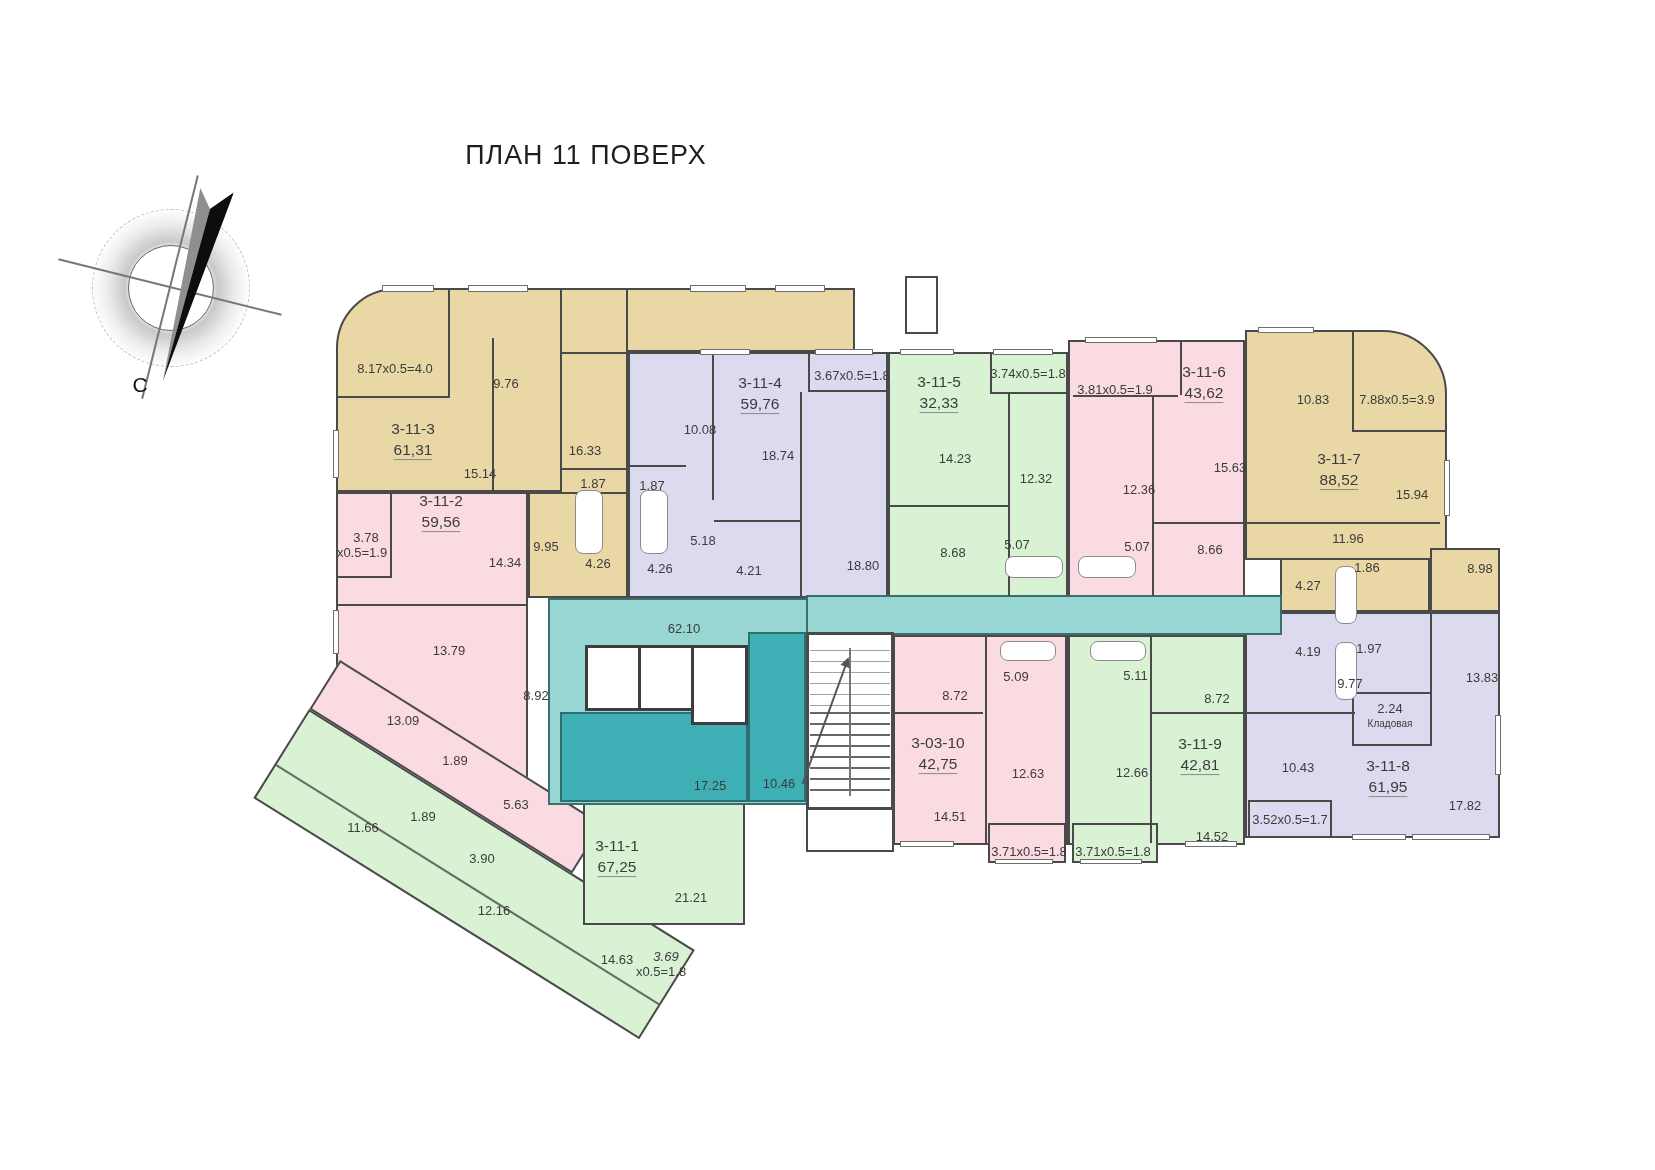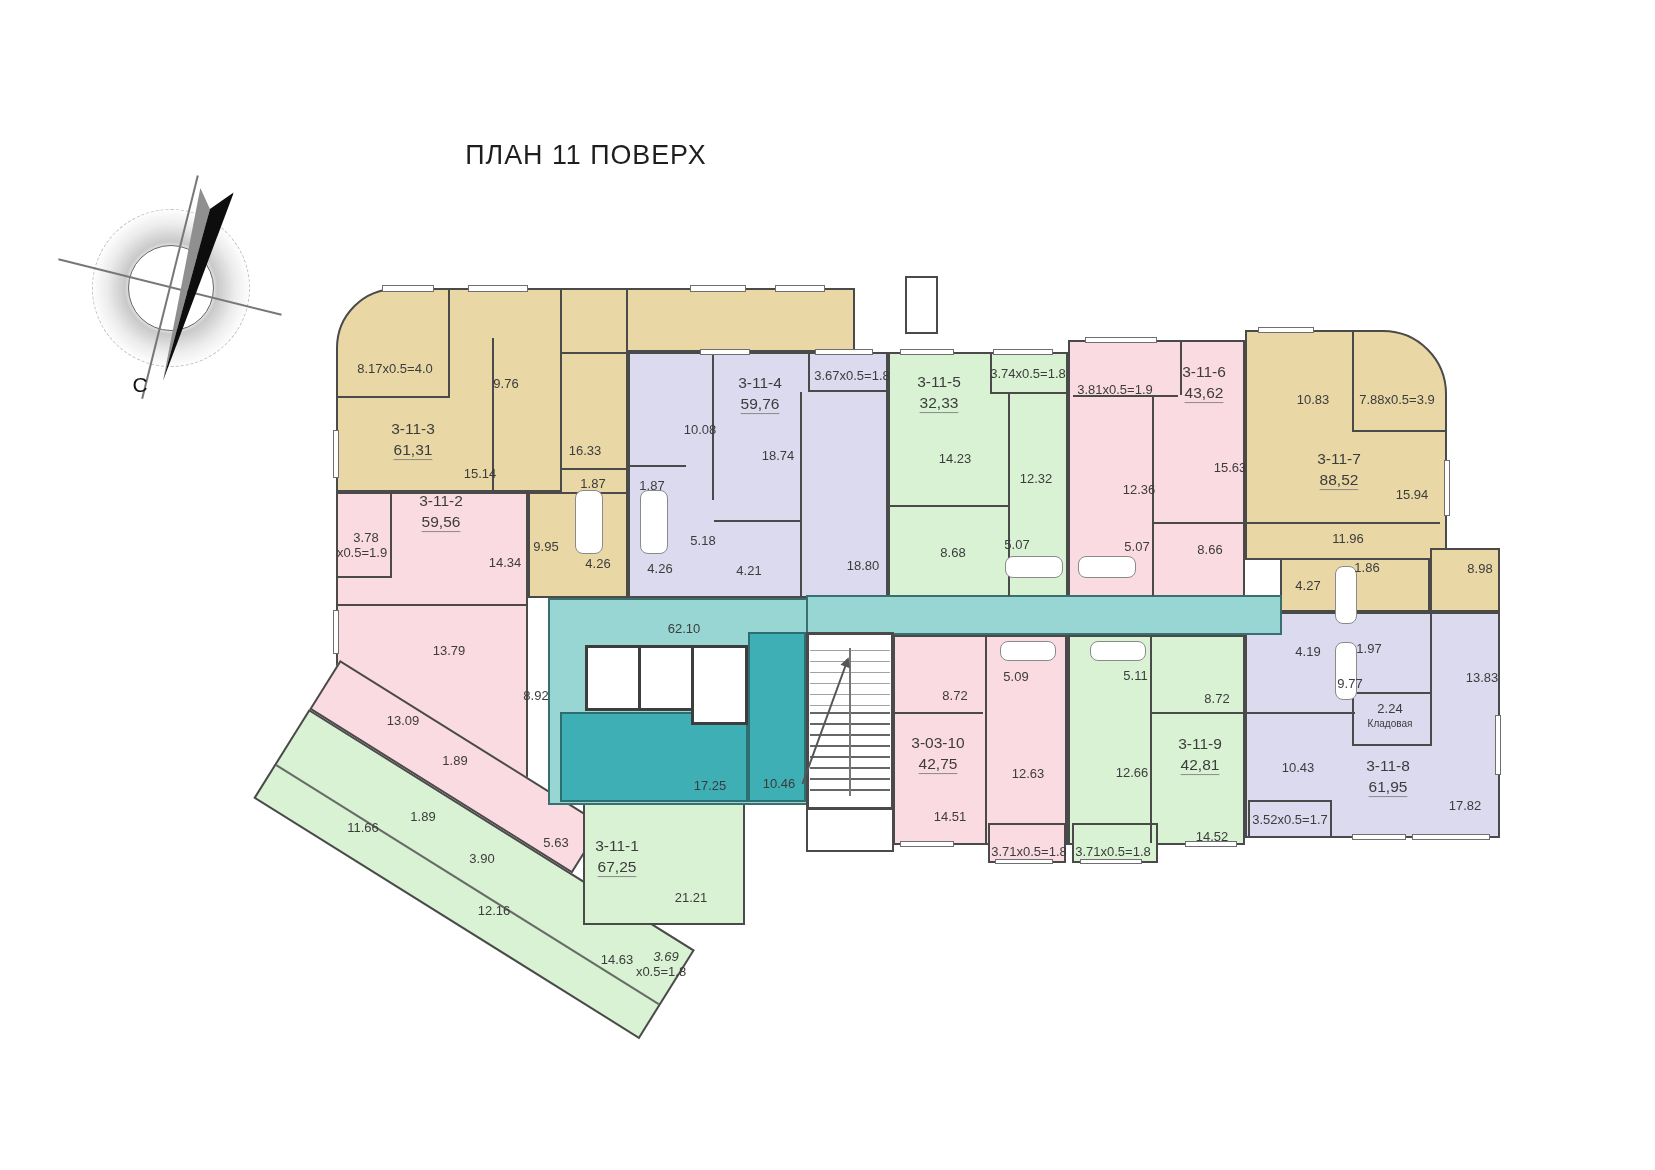--- a/index.html
+++ b/index.html
@@ -195,21 +195,21 @@
       <span class="lbl" style="left: 593px; top: 483px;">1.87</span>
       <span class="lbl" style="left: 546px; top: 546px;">9.95</span>
       <span class="lbl" style="left: 598px; top: 563px;">4.26</span>
       <span class="lbl" style="left: 366px; top: 537px;">3.78</span>
       <span class="lbl" style="left: 362px; top: 552px;">x0.5=1.9</span>
       <span class="lbl" style="left: 505px; top: 562px;">14.34</span>
       <span class="lbl" style="left: 449px; top: 650px;">13.79</span>
       <span class="lbl" style="left: 536px; top: 683px; margin-top: 12px;">8.92</span>
       <span class="lbl" style="left: 403px; top: 720px;">13.09</span>
       <span class="lbl" style="left: 455px; top: 760px;">1.89</span>
-      <span class="lbl" style="left: 516px; top: 842px; margin-left: 40px;">5.63</span>
+      <span class="lbl" style="left: 516px; top: 804px;">5.63</span>
       <span class="lbl" style="left: 423px; top: 816px;">1.89</span>
       <span class="lbl" style="left: 363px; top: 827px;">11.66</span>
       <span class="lbl" style="left: 482px; top: 858px;">3.90</span>
       <span class="lbl" style="left: 494px; top: 910px;">12.16</span>
       <span class="lbl" style="left: 691px; top: 897px;">21.21</span>
       <span class="lbl" style="left: 617px; top: 959px;">14.63</span>
       <span class="lbl" style="left: 666px; top: 956px; font-style: italic;">3.69</span>
       <span class="lbl" style="left: 661px; top: 971px;">x0.5=1.8</span>
       <span class="lbl" style="left: 700px; top: 429px;">10.08</span>
       <span class="lbl" style="left: 778px; top: 455px;">18.74</span>

